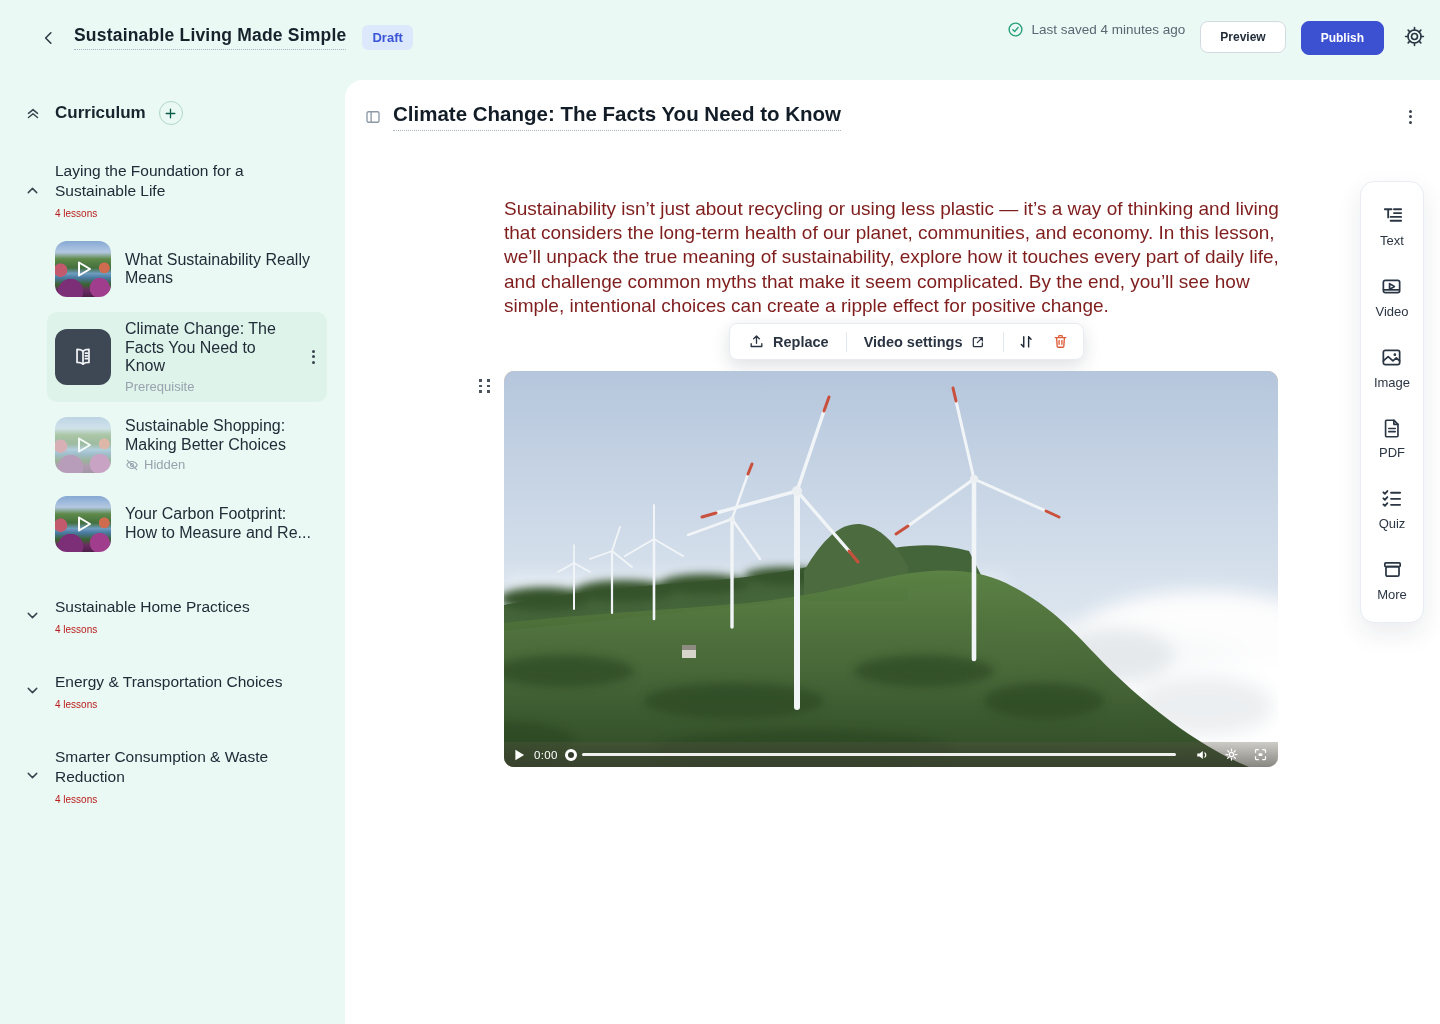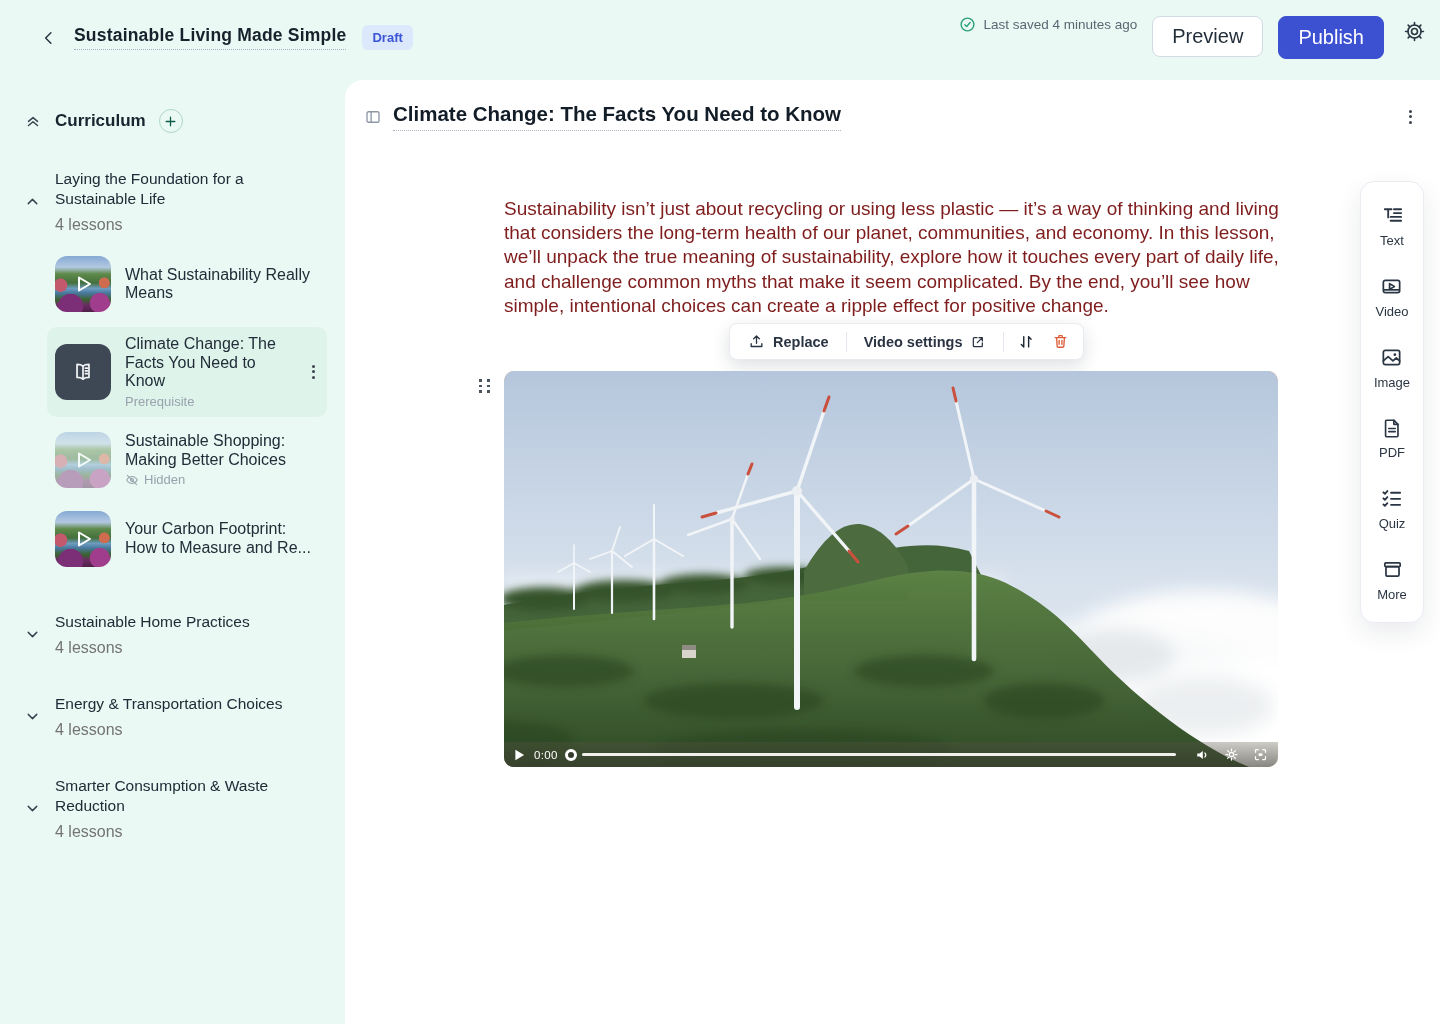--- a/index.html
+++ b/index.html
@@ -16,35 +16,35 @@
   
   .header { position:absolute; top:0; left:4px; width:1440px; height:75px;
     display:flex; align-items:center; padding:0 26px 0 20px; gap:12px;margin-left:12px; }
   .icon-btn { background:none; border:none; cursor:pointer; display:flex; align-items:center; justify-content:center; padding:4px; }
   .course-title { font-size:17.5px; font-weight:700; color:#16212C; letter-spacing:.2px;
     border-bottom:1.5px dotted #A9B4C0; padding-bottom:3px; cursor:text; }
   .draft-badge { background:#DCE8FC; color:#3C55D6; font-size:13px; font-weight:600;
     padding:5px 10px; border-radius:6px; margin-left:4px; }
   .header-right { margin-left:auto; display:flex; align-items:flex-start; gap:15px; }
   .saved { display:flex; align-items:center; gap:7px; color:#5C6673; font-size:13.5px; }
-  .btn { border-radius:8px; font-size:20px; font-weight:400; cursor:pointer; font-family:inherit; }
+  .btn { border-radius:8px; font-size:12px; font-weight:700; cursor:pointer; font-family:inherit; }
   .btn-preview { background:#FFFFFF; border:1px solid #D3DAE2; color:#232E3B; padding:8px 19px; }
   .btn-publish { background:#3C50D2; border:1px solid #3C50D2; color:#FFFFFF; padding:9px 19px; }
 
   
-  .sidebar { position:absolute; top:83px; left:0; width:378px; bottom:0; padding:26px 16px 0 20px; }
+  .sidebar { position:absolute; top:75px; left:0; width:378px; bottom:0; padding:26px 16px 0 20px; }
   .curriculum-head { display:flex; align-items:center; gap:13px; padding-left:4px; margin-bottom:36px; }
   .curriculum-title { font-size:17px; font-weight:700; color:#19242F; }
   .plus-btn { width:24px; height:24px; border-radius:50%; border:1px solid #AFD6C6; background:transparent;
     display:flex; align-items:center; justify-content:center; cursor:pointer; }
   .section { margin-bottom:37px; }
   .section-head { display:flex; gap:11px; cursor:pointer; }
   .section-chevron { flex:0 0 24px; display:flex; align-items:center; justify-content:center; }
   .section-title { font-size:15.5px; color:#202C38; font-weight:500; line-height:20px; max-width:240px; }
-  .lesson-count { font-size:16px; color:#737373; margin-top:7px; }
+  .lesson-count { font-size:10px; color:#b91c1c; margin-top:7px; }
   .lessons { margin:14px 0 0 27px; }
   .lesson-row { display:flex; align-items:center; gap:14px; padding:8px; margin-bottom:7px;
     width:280px; border-radius:10px; cursor:pointer; }
   .lesson-row.selected { background:#DEF3EA; }
   .thumb { width:56px; height:56px; border-radius:12px; flex:0 0 56px; position:relative; overflow:hidden; }
   .thumb-video {
     background:
       radial-gradient(circle at 80% 84%, #A13D8D 0 15%, rgba(0,0,0,0) 16%),
       radial-gradient(circle at 28% 90%, #7C2E76 0 19%, rgba(0,0,0,0) 20%),
       radial-gradient(circle at 10% 52%, #C2596D 0 11%, rgba(0,0,0,0) 12%),

